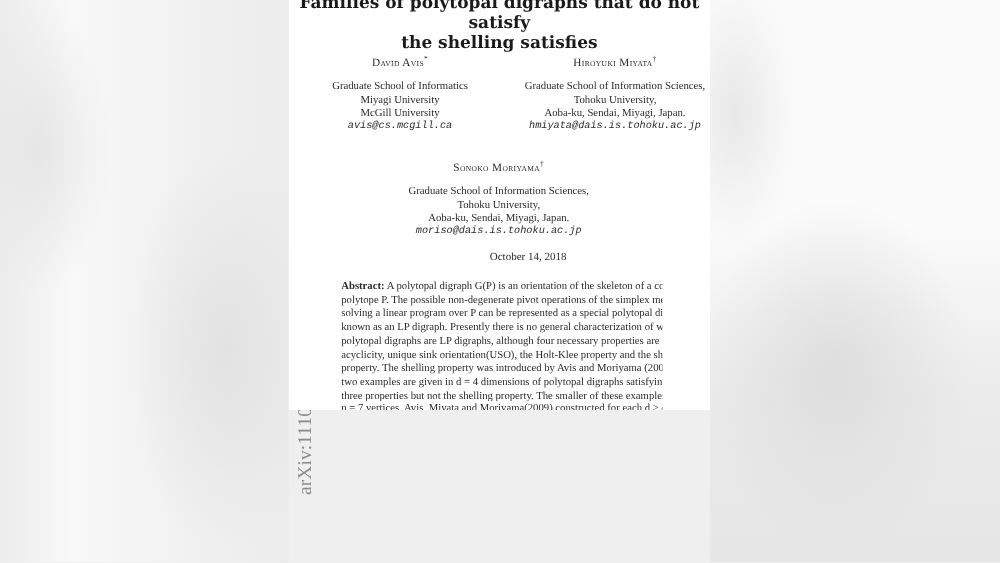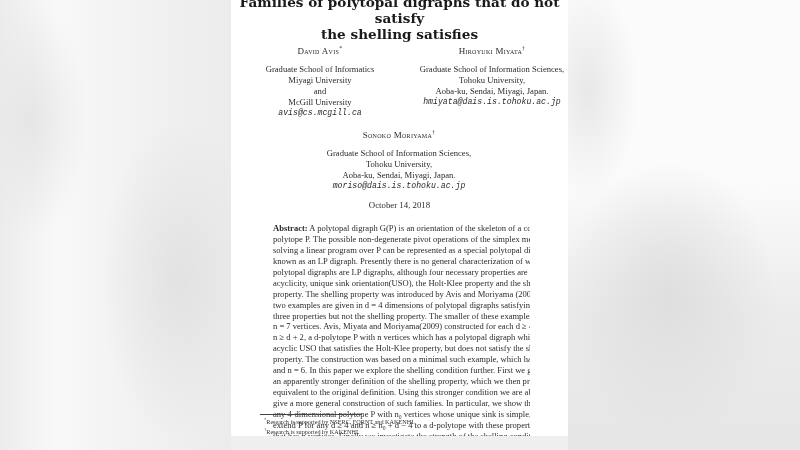--- a/index.html
+++ b/index.html
@@ -27,21 +27,21 @@
       background:
         radial-gradient(ellipse 50px 110px at 20px 90px, #e8e8e8 0%, rgba(232,232,232,0) 100%),
         radial-gradient(ellipse 110px 140px at 100px 300px, #dedede 0%, rgba(222,222,222,0) 100%),
         linear-gradient(180deg, #fbfbfb 0%, #fbfbfb 40%, #ebebeb 70%, #e6e6e6 100%);
     }
     .page {
       position: absolute;
       left: 231px;
       top: 0;
       width: 337px;
-      height: 436px;
+      height: 328px;
       background: #ffffff;
       overflow: hidden;
     }
     .arxiv-stamp {
       position: absolute;
       left: 226px;
       top: 126px;
       width: 20px;
       height: 270px;
       pointer-events: none;
@@ -89,20 +89,21 @@
       font-size: 8.2px;
       font-style: italic;
     }
     .date {
       position: absolute;
       left: 0; width: 337px;
       top: 200px;
       text-align: center;
       font-size: 8.8px;
       color: #2a2a2a;
+      padding-left: 23px;
     }
     .abstract {
       position: absolute;
       left: 42px;
       top: 223px;
       width: 257px;
       font-size: 8.55px;
       line-height: 10.95px;
       text-align: justify;
       color: #2b2b2b;
@@ -156,21 +157,20 @@
 
   <div class="title">
     <div>Families of polytopal digraphs that do not satisfy</div>
     <div>the shelling satisfies</div>
   </div>
 
   <div class="author-block" style="left:14px; top:43px; width:150px;">
     <div class="author-name"><span>David Avis</span><sup>*</sup></div>
     <div>Graduate School of Informatics</div>
     <div>Miyagi University</div>
-    <div>and</div>
     <div>McGill University</div>
     <div class="mono">avis@cs.mcgill.ca</div>
   </div>
 
   <div class="author-block" style="left:186px; top:43px; width:150px;">
     <div class="author-name"><span>Hiroyuki Miyata</span><sup>†</sup></div>
     <div>Graduate School of Information Sciences,</div>
     <div>Tohoku University,</div>
     <div>Aoba-ku, Sendai, Miyagi, Japan.</div>
     <div class="mono">hmiyata@dais.is.tohoku.ac.jp</div>

